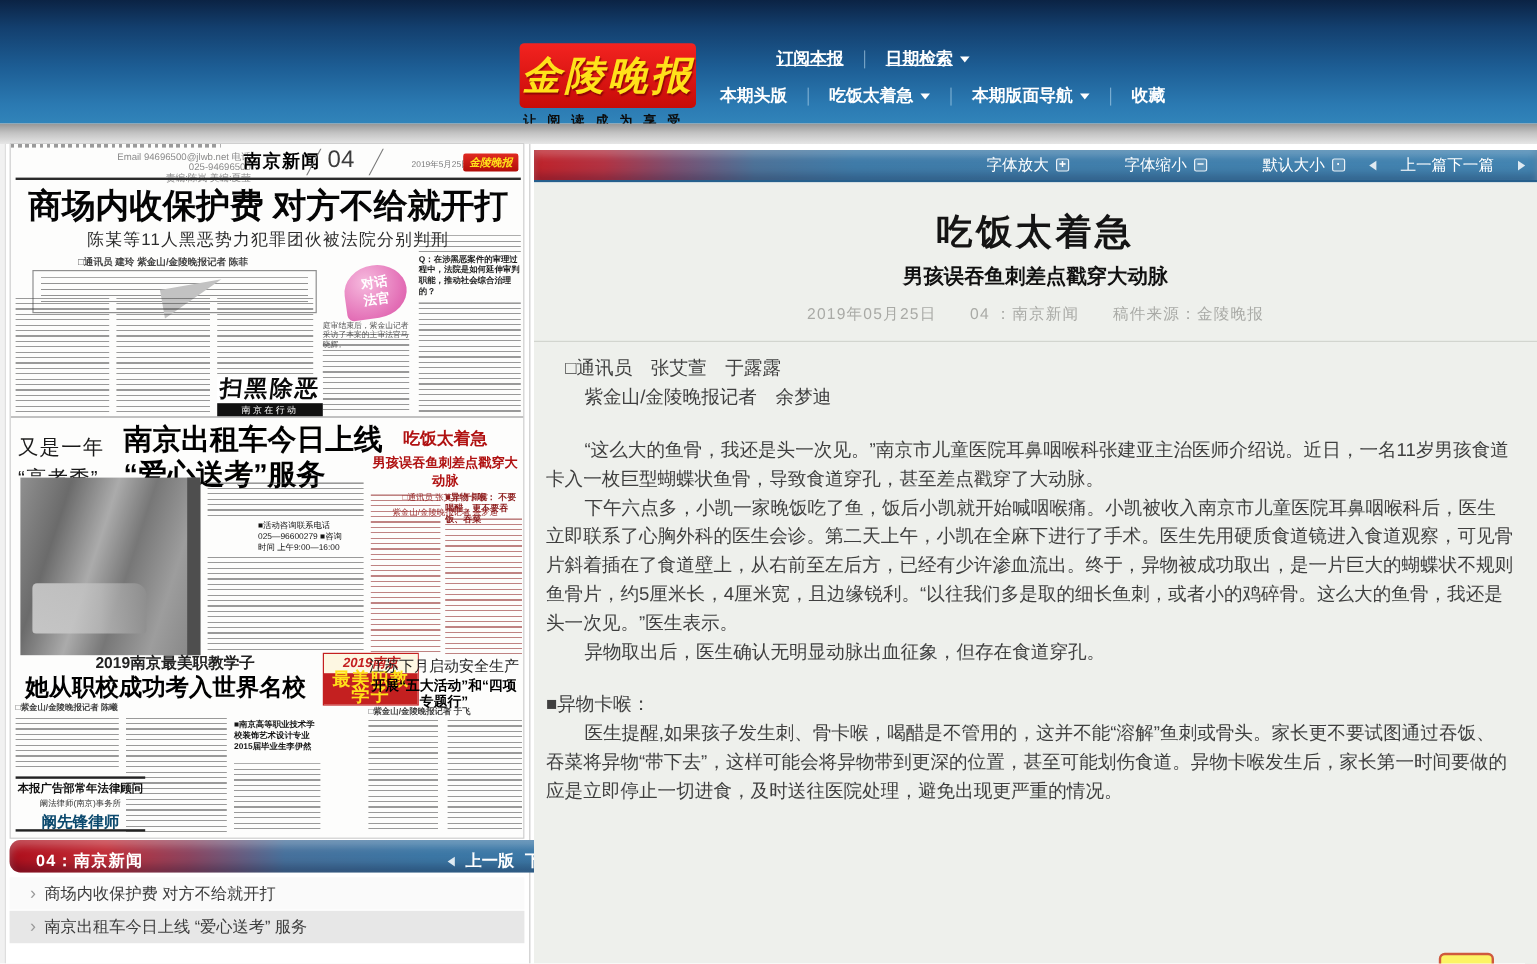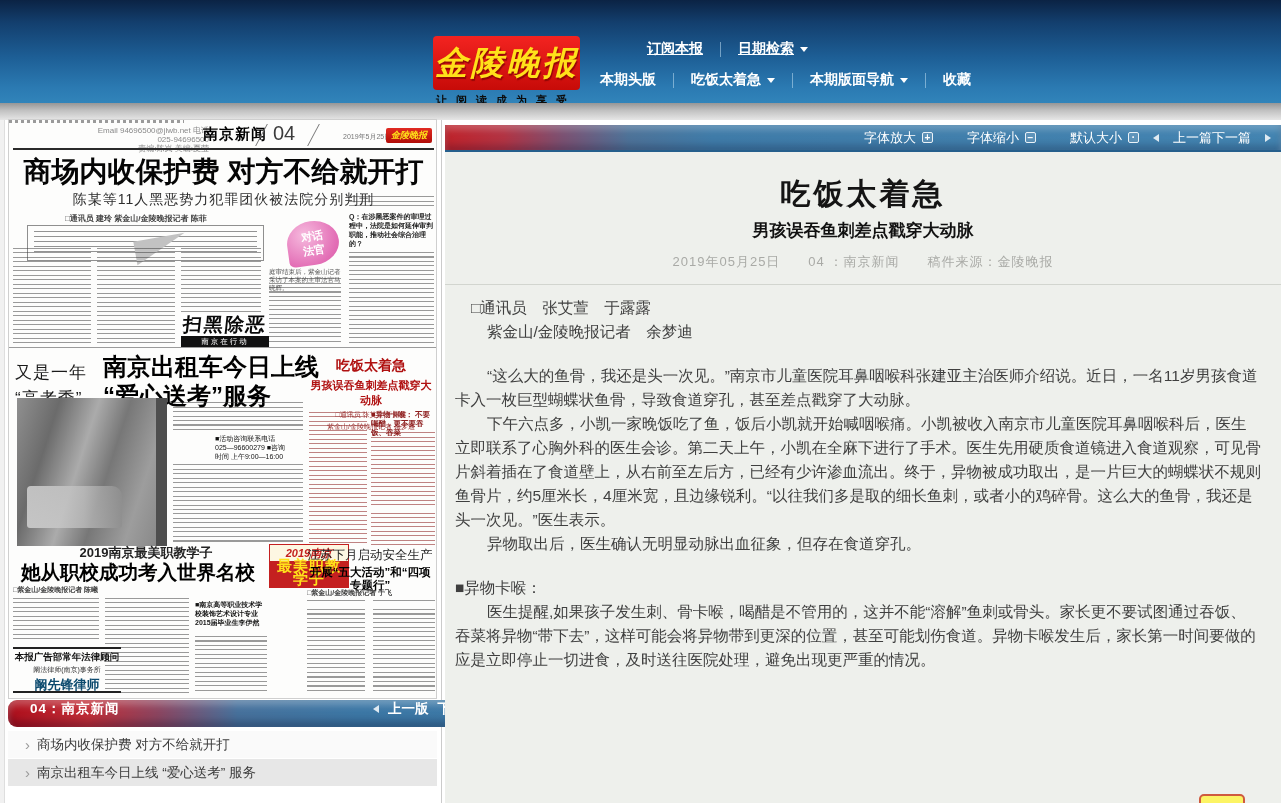--- a/index.html
+++ b/index.html
@@ -92,40 +92,40 @@
   .np-ad { left:4px; top:527px; width:108px; height:46px; border-top:2px solid #222; border-bottom:2px solid #222;
     text-align:center; padding-top:2px; }
   .ad1 { font-size:9.5px; font-weight:900; color:#111; }
   .ad2 { font-size:7px; color:#333; margin-top:1px; }
   .ad3 { font-size:13px; font-weight:900; color:#0c4a6e; margin-top:1px; }
 
   
   .pagebar { position:absolute; left:8px; top:700px; width:499px; height:27px; border-radius:9px;
     background:linear-gradient(90deg,#ae0f1c 0%,#c22e38 16%,#8c4560 30%,#47719c 46%,#3c77a5 70%,#3d7aa8 100%);
     box-shadow:inset 0 5px 7px rgba(255,255,255,.28), inset 0 -6px 8px rgba(0,0,30,.28);
-    display:flex; align-items:flex-start; justify-content:space-between; padding:0 14px 0 22px; color:#fff; }
+    display:flex; align-items:flex-end; justify-content:space-between; padding:0 14px 0 22px; color:#fff; }
   .pagebar-label { font-size:13.5px; font-weight:bold; letter-spacing:1px; }
   .pagebar-nav { display:flex; align-items:center; gap:9px; font-size:13.5px; font-weight:bold; }
   .pagebar-nav a { color:#fff; text-decoration:none; cursor:pointer; }
   .tri-l { width:0; height:0; border-top:4px solid transparent; border-bottom:4px solid transparent; border-right:6px solid #dfeaf2; }
   .tri-r { width:0; height:0; border-top:4px solid transparent; border-bottom:4px solid transparent; border-left:6px solid #dfeaf2; }
 
   .article-list { position:absolute; left:8px; top:731px; width:429px; list-style:none; }
   .list-item { height:27px; line-height:27px; font-size:13.5px; color:#3c3c3c; padding-left:17px; margin-bottom:1px;
     display:flex; align-items:center; cursor:pointer; white-space:nowrap; overflow:hidden; }
   .list-item .chev { color:#9a9a9a; font-size:15px; margin-right:7px; font-style:normal; }
   .li-0 { background:#fafafa; }
   .li-1 { background:#e7e7e7; }
 
   
   .toolbar { position:absolute; left:445px; top:125px; width:836px; height:27px;
     background:linear-gradient(90deg,#bf232b 0%,#b23343 7%,#7b5071 14%,#4d7298 22%,#3f7ba8 32%,#4384b1 100%);
     border-bottom:2px solid #265f8c;
     box-shadow:inset 0 5px 6px rgba(255,255,255,.22), inset 0 -5px 7px rgba(0,0,30,.22);
-    display:flex; align-items:center; justify-content:flex-end; gap:14px; padding-right:10px;
+    display:flex; align-items:center; justify-content:flex-end; gap:20px; padding-right:10px;
     color:#fff; font-size:13px; }
   .toolbar a { color:#fff; text-decoration:none; display:inline-flex; align-items:center; gap:6px; cursor:pointer; white-space:nowrap; }
   .icon-box { width:11px; height:11px; border:1px solid #eaf2f8; border-radius:2px; background:rgba(255,255,255,.15);
     display:inline-flex; align-items:center; justify-content:center; font-size:10px; line-height:9px; font-weight:bold; color:#fff; }
   .tool-gap { width:6px; }
 
   .article { position:absolute; left:445px; top:152px; width:836px; height:651px; background:#eef0ec; padding-top:24px; }
   .article h1 { text-align:center; font-size:30px; font-weight:bold; color:#141414; letter-spacing:3px; line-height:36px; }
   .article h2 { text-align:center; font-size:17px; font-weight:bold; color:#111; margin-top:7px; }
   .article .meta { text-align:center; font-size:13px; color:#a9aaa6; margin-top:11px; letter-spacing:1px; }

